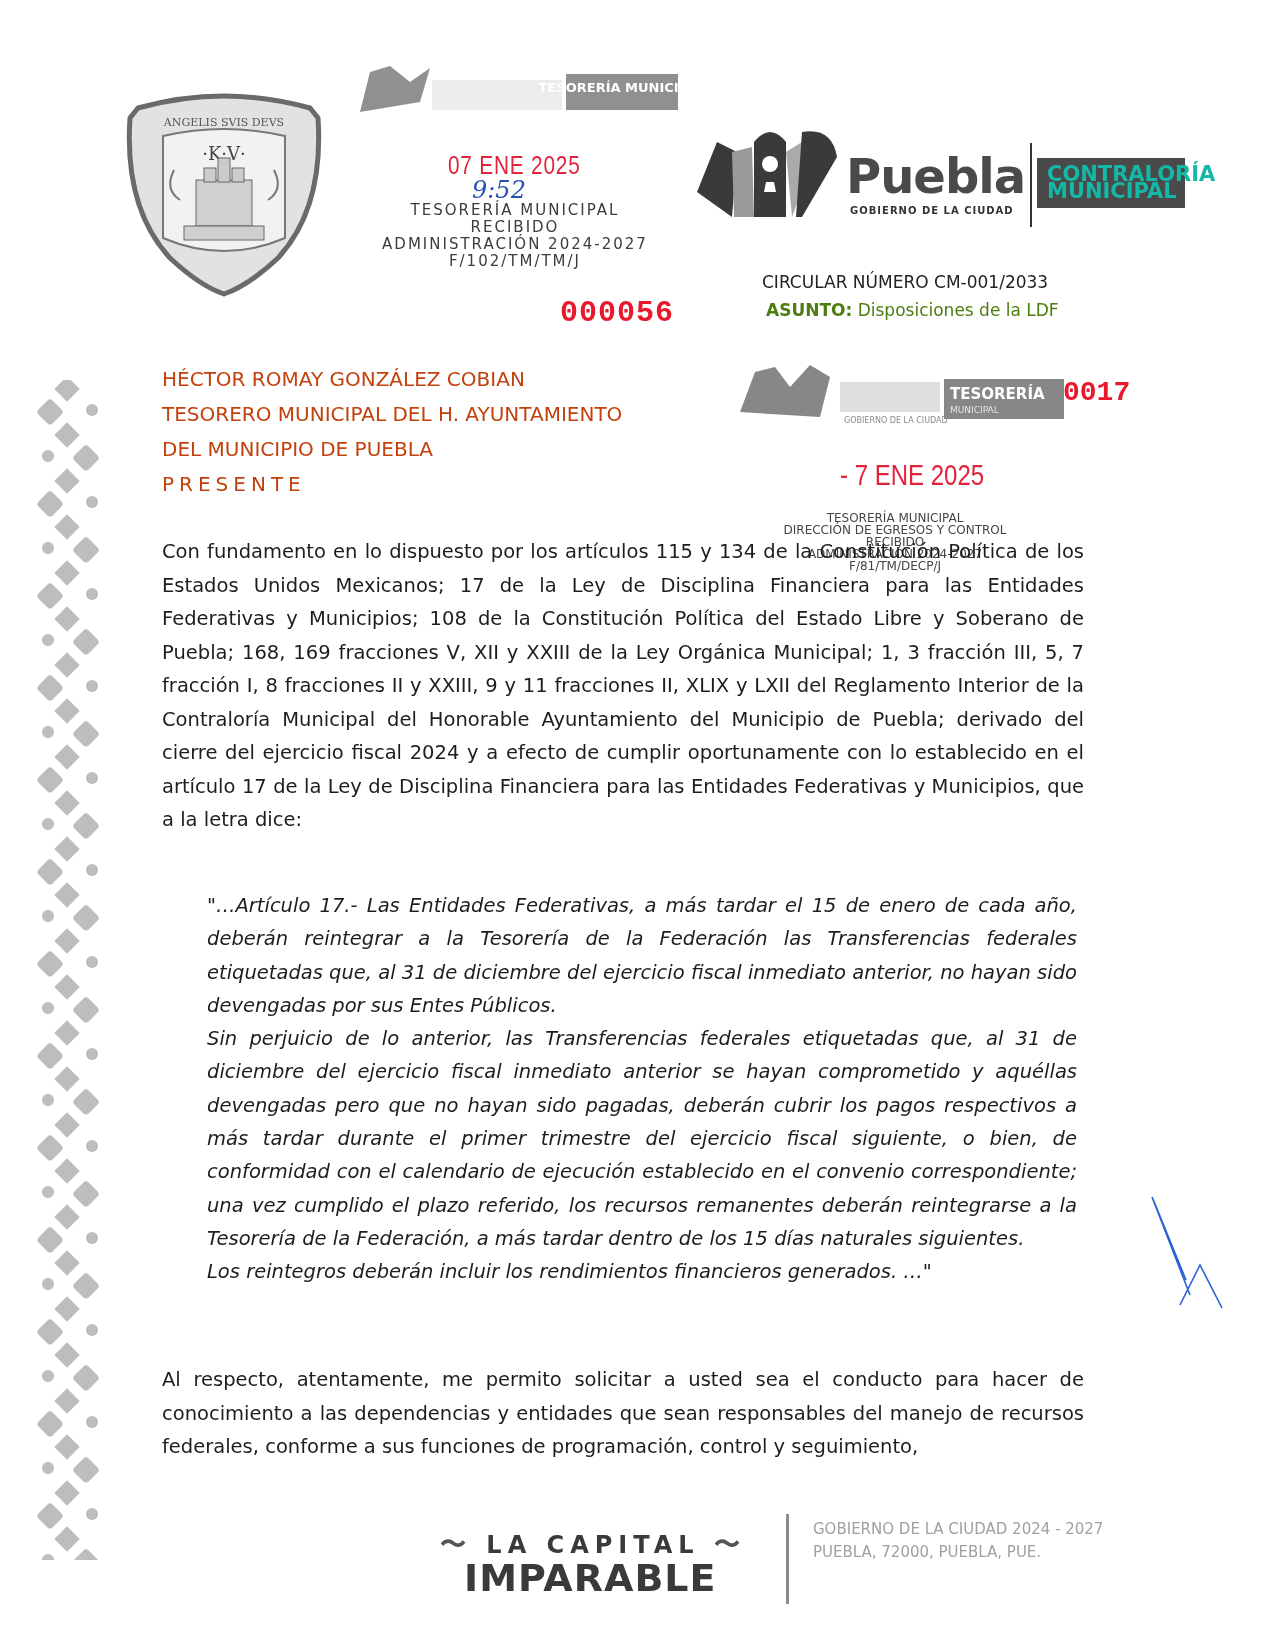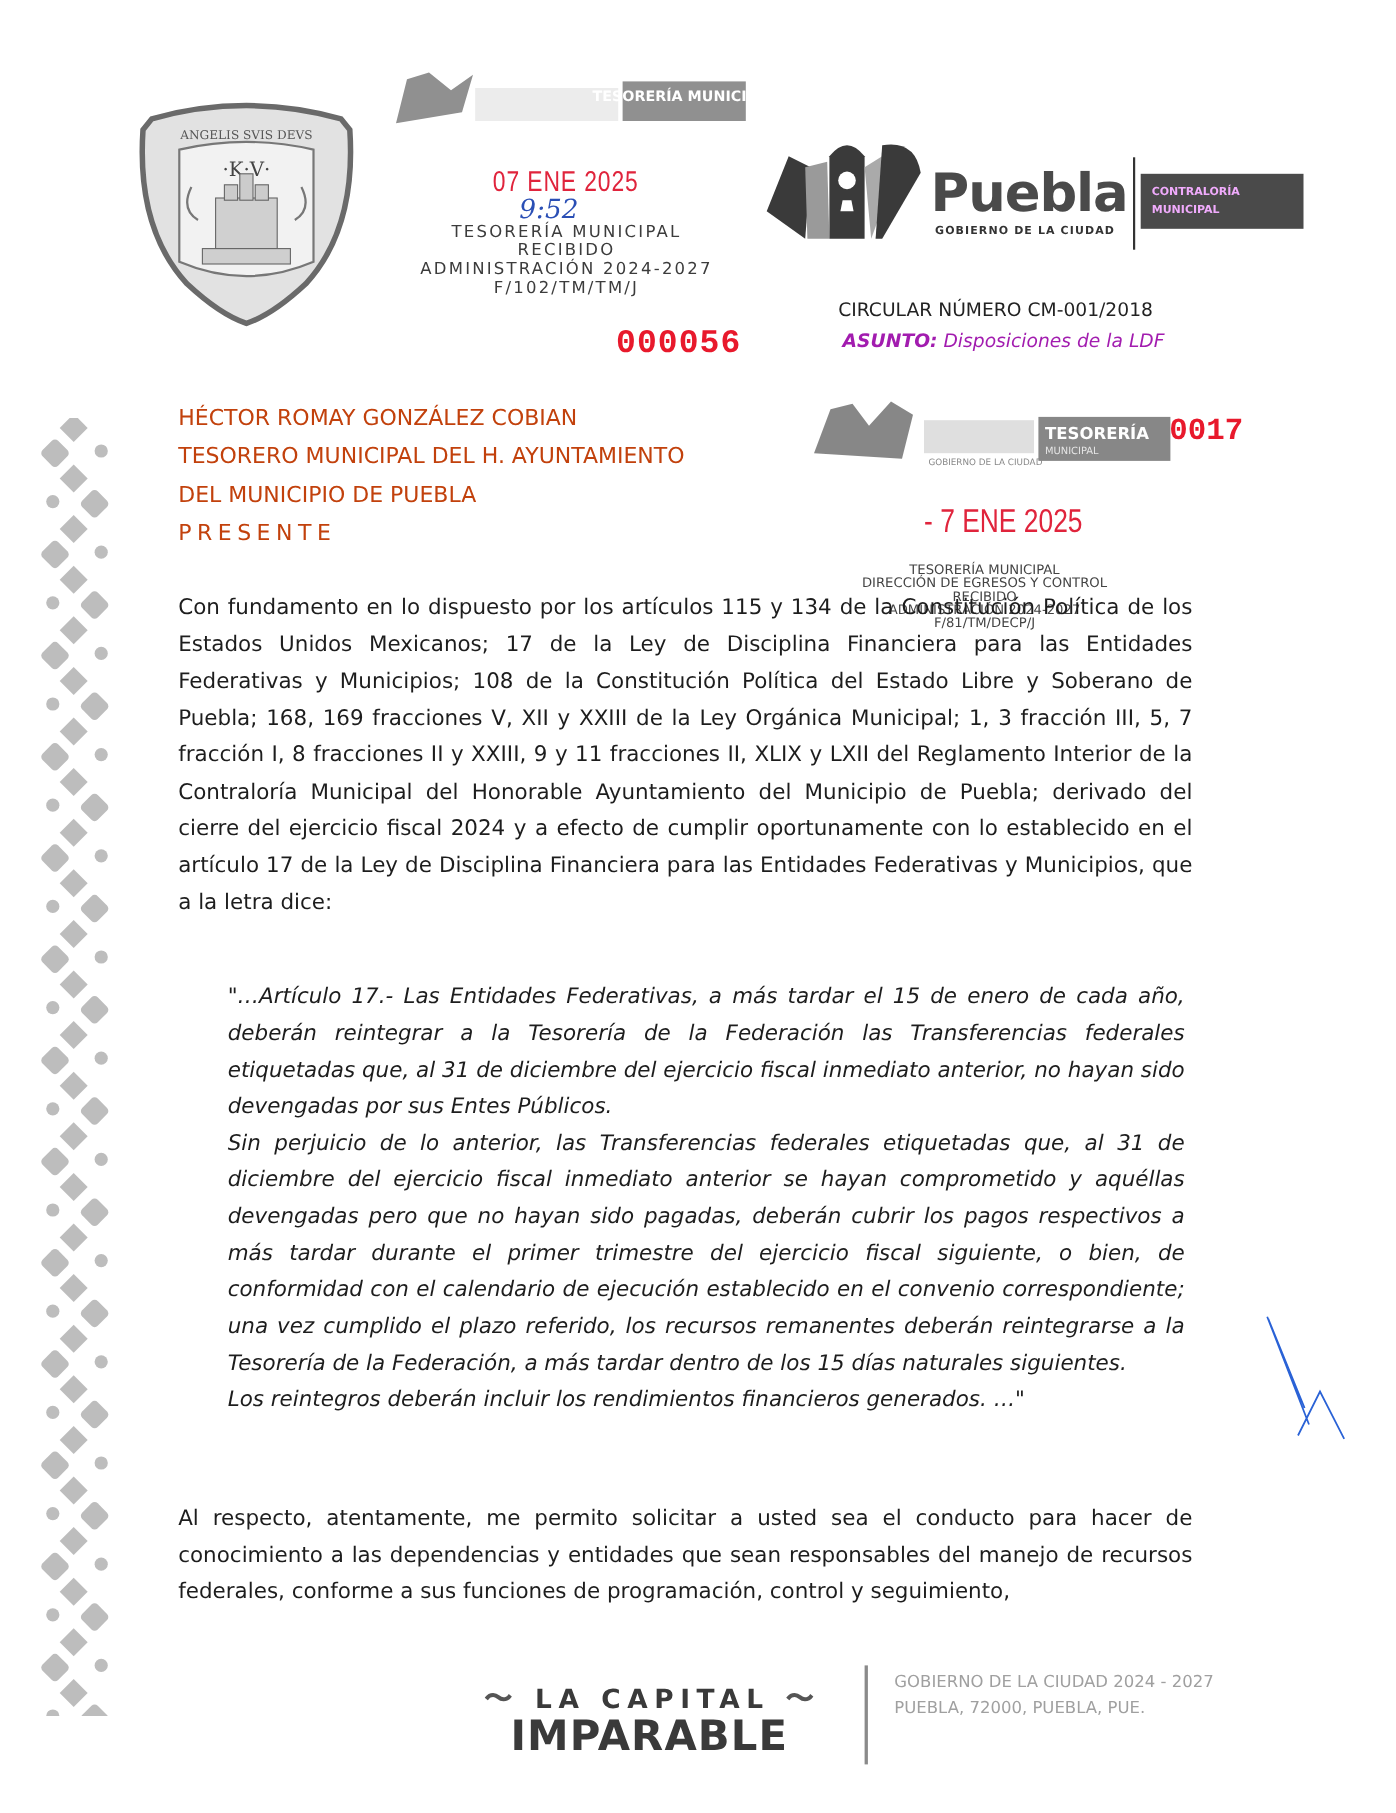--- a/index.html
+++ b/index.html
@@ -15,24 +15,24 @@
 
   
   .stamp1-logo { left: 350px; top: 62px; width: 330px; height: 60px; opacity: .65; }
   .stamp1-date { left: 448px; top: 150px; font-family: "Liberation Sans Narrow", "Liberation Sans", sans-serif; color: #e0243c; font-size: 26px; letter-spacing: 1px; transform: scaleX(0.8); transform-origin: left; }
   .stamp1-hand { left: 472px; top: 176px; color: #2a4fb5; font-family: "DejaVu Serif", serif; font-style: italic; font-size: 24px; }
   .stamp1-text { left: 380px; top: 202px; width: 270px; text-align: center; font-family: "DejaVu Sans", sans-serif; font-size: 15px; line-height: 17px; letter-spacing: 2px; color: #3c3c3c; }
   .stamp1-folio { left: 560px; top: 296px; color: #e8192c; font-family: "Liberation Mono", monospace; font-weight: bold; font-size: 30px; letter-spacing: 1px; }
   .puebla-word { left: 846px; top: 148px; font-family: "DejaVu Sans", sans-serif; font-weight: bold; font-size: 48px; color: #4a4a4a; letter-spacing: -1px; }
   .gob-ciudad { left: 850px; top: 205px; font-family: "DejaVu Sans", sans-serif; font-weight: bold; font-size: 10px; letter-spacing: 1px; color: #333; }
   .logo-divider { left: 1030px; top: 143px; width: 2px; height: 84px; background: #333; }
-  .contra-box { left: 1037px; top: 158px; width: 148px; height: 50px; background: #4a4a4a; color: #f0abfc; font-family: "DejaVu Sans", sans-serif; font-weight: bold; font-size: 10px; line-height: 17px; padding: 8px 0 0 10px; box-sizing: border-box; }
+  .contra-box { left: 1037px; top: 158px; width: 148px; height: 50px; background: #4a4a4a; color: #14b8a6; font-family: "DejaVu Sans", sans-serif; font-weight: bold; font-size: 21px; line-height: 17px; padding: 8px 0 0 10px; box-sizing: border-box; }
 
   .circular { left: 762px; top: 272px; font-family: "DejaVu Sans", sans-serif; font-size: 17px; color: #222; }
-  .asunto { left: 766px; top: 300px; font-family: "DejaVu Sans", sans-serif; font-size: 17px; color: #a21caf; font-style: italic; }
+  .asunto { left: 766px; top: 300px; font-family: "DejaVu Sans", sans-serif; font-size: 17px; color: #4d7c0f; }
   .asunto b { font-weight: bold; }
 
   
   .stamp2-logo { left: 740px; top: 357px; width: 330px; height: 70px; opacity: .7; }
   .stamp2-folio { left: 1063px; top: 377px; color: #e8192c; font-family: "Liberation Mono", monospace; font-weight: bold; font-size: 28px; }
   .stamp2-date { left: 840px; top: 458px; color: #e0243c; font-family: "Liberation Sans", sans-serif; font-size: 30px; transform: scaleX(0.8); transform-origin: left; }
   .stamp2-text { left: 750px; top: 512px; width: 290px; text-align: center; font-family: "DejaVu Sans", sans-serif; font-size: 12px; line-height: 12px; color: #444; }
 
   
   .addressee { left: 162px; top: 362px; font-family: "DejaVu Sans", sans-serif; font-size: 20px; line-height: 35px; color: #c2410c; }
@@ -181,21 +181,21 @@
   <path d="M110 10 Q140 5 145 35 L110 95 L104 95 Z" fill="#3a3a3a"></path>
 </svg>
 <div class="abs puebla-word">Puebla</div>
 <div class="abs gob-ciudad">GOBIERNO DE LA CIUDAD</div>
 <div class="abs logo-divider"></div>
 <div class="abs contra-box">
   <div>CONTRALORÍA</div>
   <div>MUNICIPAL</div>
 </div>
 
-<div class="abs circular">CIRCULAR NÚMERO CM-001/2018</div>
+<div class="abs circular">CIRCULAR NÚMERO CM-001/2033</div>
 <div class="abs asunto"><b>ASUNTO:</b> <span>Disposiciones de la LDF</span></div>
 
 <svg class="abs stamp2-logo" viewBox="0 0 330 70">
   <path d="M0 55 L15 15 L35 10 L50 30 L70 8 L90 20 L80 60 Z" fill="#555"></path>
   <rect x="100" y="25" width="100" height="30" fill="#bdbdbd" opacity=".7"></rect>
   <text x="104" y="66" font-family="DejaVu Sans, sans-serif" font-size="8" fill="#555">GOBIERNO DE LA CIUDAD</text>
   <rect x="204" y="22" width="120" height="40" fill="#555"></rect>
   <text x="210" y="42" fill="#fff" font-family="DejaVu Sans, sans-serif" font-weight="bold" font-size="15">TESORERÍA</text>
   <text x="210" y="56" fill="#ddd" font-family="DejaVu Sans, sans-serif" font-size="9">MUNICIPAL</text>
 </svg>

